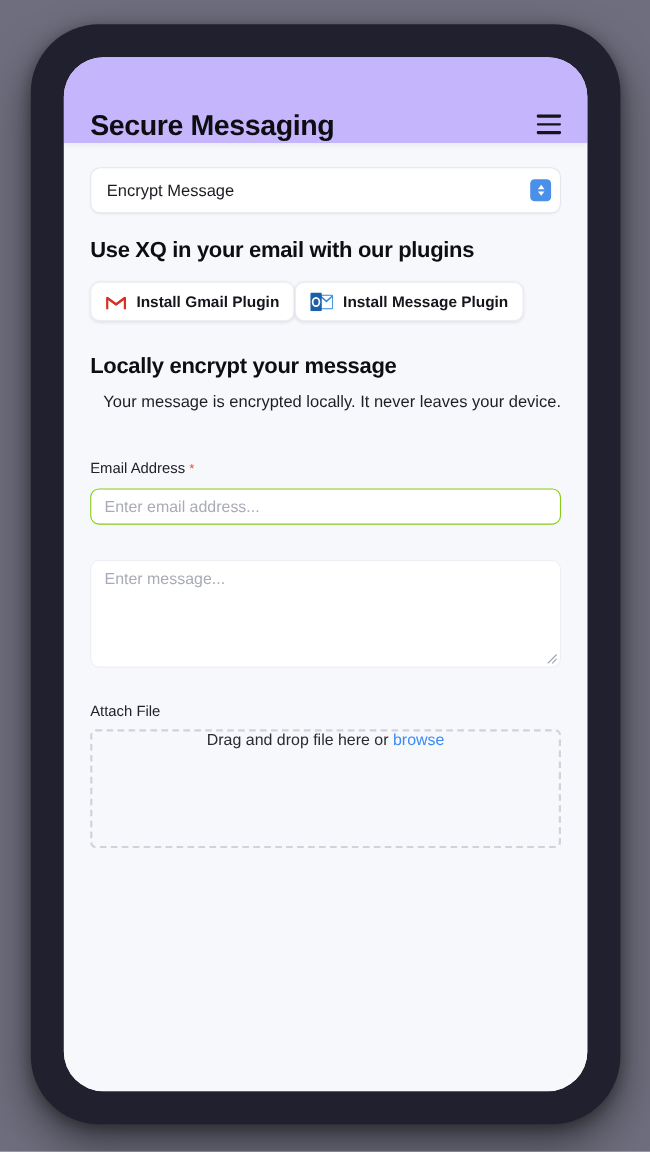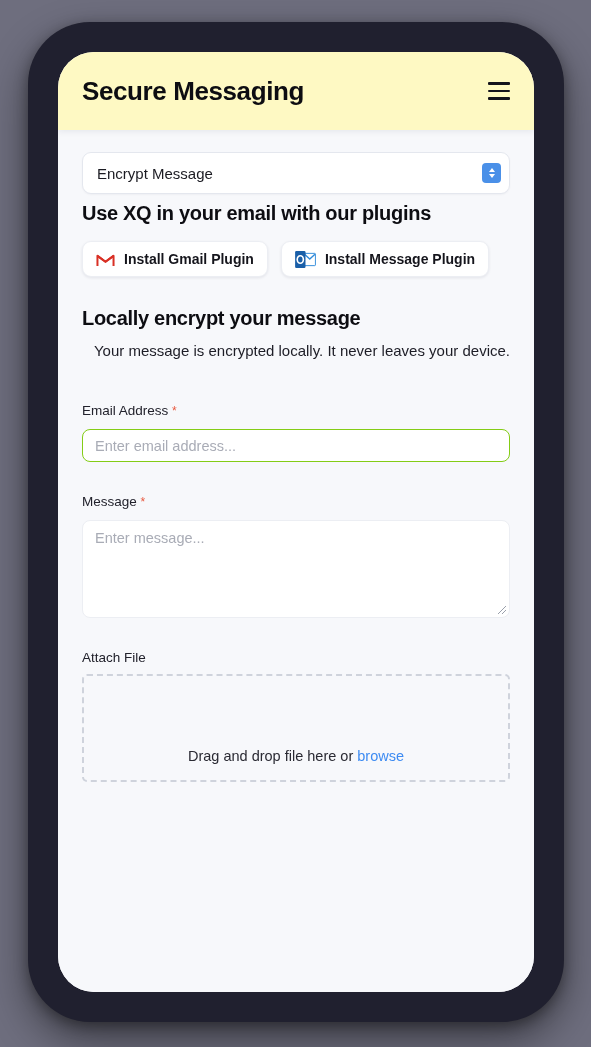--- a/index.html
+++ b/index.html
@@ -35,23 +35,23 @@
     width: 476px;
     height: 940px;
     background: #f7f8fb;
     border-radius: 36px;
     overflow: hidden;
   }
 
   
   #app-header {
     height: 78px;
-    background: #fef9c3;
-    display: flex;
-    align-items: center;
+    background: #c4b5fd;
+    display: flex;
+    align-items: flex-end;
     justify-content: space-between;
     padding: 0 24px 0 24px;
     box-shadow: 0 2px 6px rgba(20,25,60,0.07);
     position: relative;
     z-index: 5;
   }
 
   #page-title {
     font-size: 26px;
     font-weight: bold;
@@ -83,21 +83,21 @@
   #app-body {
     height: 862px;
     background: #f7f8fb;
     padding: 22px 24px 0 24px;
     overflow: hidden;
   }
 
   
   #mode-select-wrap {
     position: relative;
-    margin-bottom: 8px;
+    margin-bottom: 23px;
   }
   #mode-select {
     width: 100%;
     height: 42px;
     background: #ffffff;
     border: 1px solid #e4e7ee;
     border-radius: 9px;
     display: flex;
     align-items: center;
     padding: 0 14px;
@@ -134,21 +134,20 @@
   .section-heading {
     font-size: 20px;
     font-weight: bold;
     color: #0d0d12;
     letter-spacing: -0.3px;
     margin-bottom: 16px;
   }
 
   #plugin-row {
     display: flex;
-    gap: 13px;
     margin-bottom: 30px;
   }
 
   .plugin-button {
     display: inline-flex;
     align-items: center;
     gap: 9px;
     background: #ffffff;
     border: 1px solid #eceef3;
     border-radius: 9px;
@@ -231,21 +230,20 @@
   }
 
   
   #dropzone {
     width: 100%;
     height: 108px;
     border: 2px dashed #cfd3dc;
     border-radius: 5px;
     background: transparent;
     display: flex;
-    align-items: flex-end;
     justify-content: center;
     padding-bottom: 16px;
     cursor: pointer;
   }
   #dropzone-text {
     font-size: 14.5px;
     color: #2a2a33;
   }
   #browse-link {
     color: #3d8bf2;
@@ -308,24 +306,20 @@
       <div class="field-group">
         <label class="field-label">
           <span>Email Address</span>
           <span class="req-star">*</span>
         </label>
         <input class="text-input" type="text" placeholder="Enter email address..." style="">
       </div>
 
 
       <div class="field-group">
-        <label class="field-label">
-          <span>Message</span>
-          <span class="req-star">*</span>
-        </label>
         <div id="message-area-wrap">
           <textarea id="message-input" placeholder="Enter message..." style=""></textarea>
           <svg id="textarea-resize-handle" viewBox="0 0 10 10">
             <path d="M9 1 L1 9 M9 5 L5 9" stroke="#9aa0ab" stroke-width="1" fill="none"></path>
           </svg>
         </div>
       </div>
 
       <div class="field-group">
         <label class="field-label">

